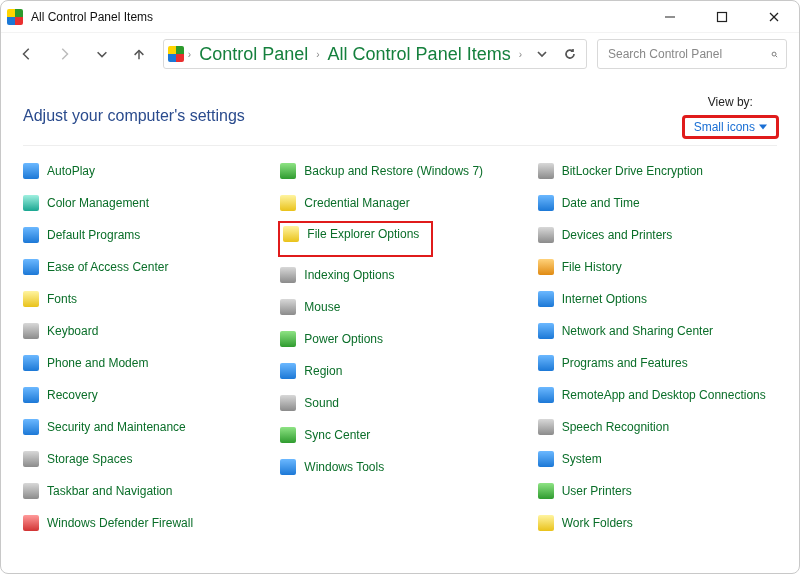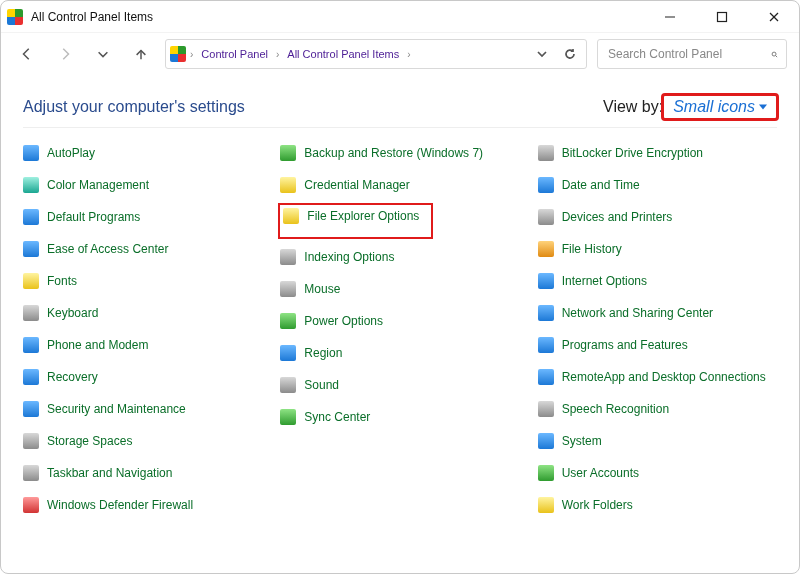--- a/index.html
+++ b/index.html
@@ -63,22 +63,22 @@
     border: 1px solid #d9d9d9;
     border-radius: 3px;
     display: flex;
     align-items: center;
     padding: 0 4px;
     gap: 4px;
   }
   .addressbar .crumb {
     display:flex; align-items:center; gap:4px;
     padding: 2px 4px;
-    font-size:11px;
-    color:#4c1d95;
+    font-size:18px;
+    color:#15803d;
     white-space:nowrap;
   }
   .addressbar .sep { color:#888; font-size:10px; }
   .addressbar .spacer { flex:1; }
   .addressbar .addr-dd, .addressbar .addr-refresh {
     width:24px; height:24px; display:flex;align-items:center;justify-content:center;
   }
   .addressbar svg { width:12px;height:12px;stroke:#555;stroke-width:1.7;fill:none;}
 
   .searchbox {
@@ -112,35 +112,35 @@
     padding-bottom: 8px;
     border-bottom: 1px solid #eee;
   }
   .heading {
     color:#2a4b8d;
     font-size: 16px;
   }
   .viewby {
     display:flex;
     align-items:center;
-    gap:0;
-    font-size:16px;
+    gap:8px;
+    font-size:12px;
+    flex-direction:column;
   }
   .viewby .dd {
     color:#1a6fd4;
     display:flex;align-items:center;gap:4px;
     padding:3px 10px;
   }
   .viewby .dd svg { width:8px;height:8px;fill:#1a6fd4;stroke:none; }
 
   .highlight-red {
     outline: 3px solid #e01b1b;
     outline-offset: -1px;
     border-radius:2px;
-    font-style:italic;
   }
 
   .grid {
     margin-top: 13px;
     display:grid;
     grid-template-columns: 1fr 1fr 1fr;
     column-gap: 18px;
   }
   .col .item {
     display:flex;
@@ -343,20 +343,23 @@
           <span>Power Options</span>
         </div><div class="item">
           <span class="ico i-blue"></span>
           <span>Region</span>
         </div><div class="item">
           <span class="ico i-gray"></span>
           <span>Sound</span>
         </div><div class="item">
           <span class="ico i-green"></span>
           <span>Sync Center</span>
+        </div><div class="item">
+          <span class="ico i-blue"></span>
+          <span>Windows Tools</span>
         </div></div>
     <div class="col" id="col3">
         <div class="item">
           <span class="ico i-gray"></span>
           <span>BitLocker Drive Encryption</span>
         </div>
         <div class="item">
           <span class="ico i-blue"></span>
           <span>Date and Time</span>
         </div>
@@ -387,21 +390,21 @@
         <div class="item">
           <span class="ico i-gray"></span>
           <span>Speech Recognition</span>
         </div>
         <div class="item">
           <span class="ico i-blue"></span>
           <span>System</span>
         </div>
         <div class="item">
           <span class="ico i-green"></span>
-          <span>User Accounts</span>
+          <span>User Printers</span>
         </div>
         <div class="item">
           <span class="ico i-yellow"></span>
           <span>Work Folders</span>
         </div>
       </div>
   </div>
 </div>
 
 </body></html>

